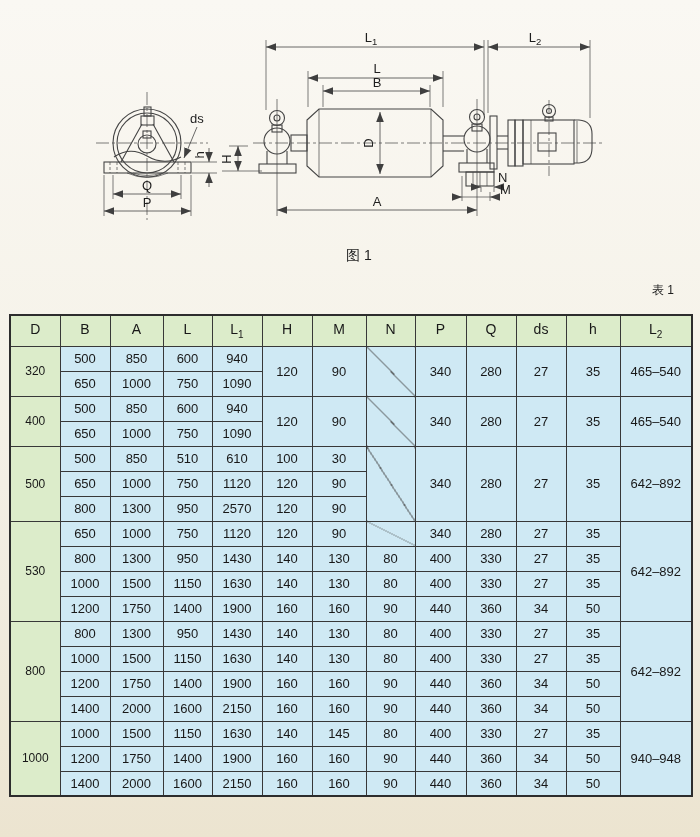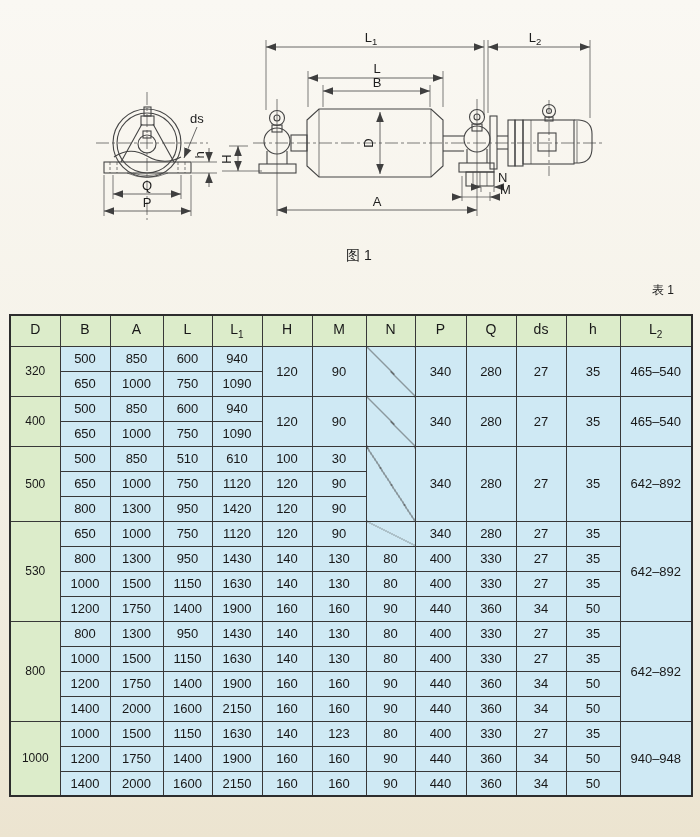--- a/index.html
+++ b/index.html
@@ -286,21 +286,21 @@
       <td>1000</td>
       <td>750</td>
       <td>1120</td>
       <td>120</td>
       <td>90</td>
     </tr>
     <tr>
       <td>800</td>
       <td>1300</td>
       <td>950</td>
-      <td>1420</td>
+      <td>2570</td>
       <td>120</td>
       <td>90</td>
     </tr>
 
     <tr>
       <td class="dcol" rowspan="4">530</td>
       <td>650</td>
       <td>1000</td>
       <td>750</td>
       <td>1120</td>
@@ -408,21 +408,21 @@
       <td>50</td>
     </tr>
 
     <tr>
       <td class="dcol" rowspan="3">1000</td>
       <td>1000</td>
       <td>1500</td>
       <td>1150</td>
       <td>1630</td>
       <td>140</td>
-      <td>123</td>
+      <td>145</td>
       <td>80</td>
       <td>400</td>
       <td>330</td>
       <td>27</td>
       <td>35</td>
       <td rowspan="3">940–948</td>
     </tr>
     <tr>
       <td>1200</td>
       <td>1750</td>

